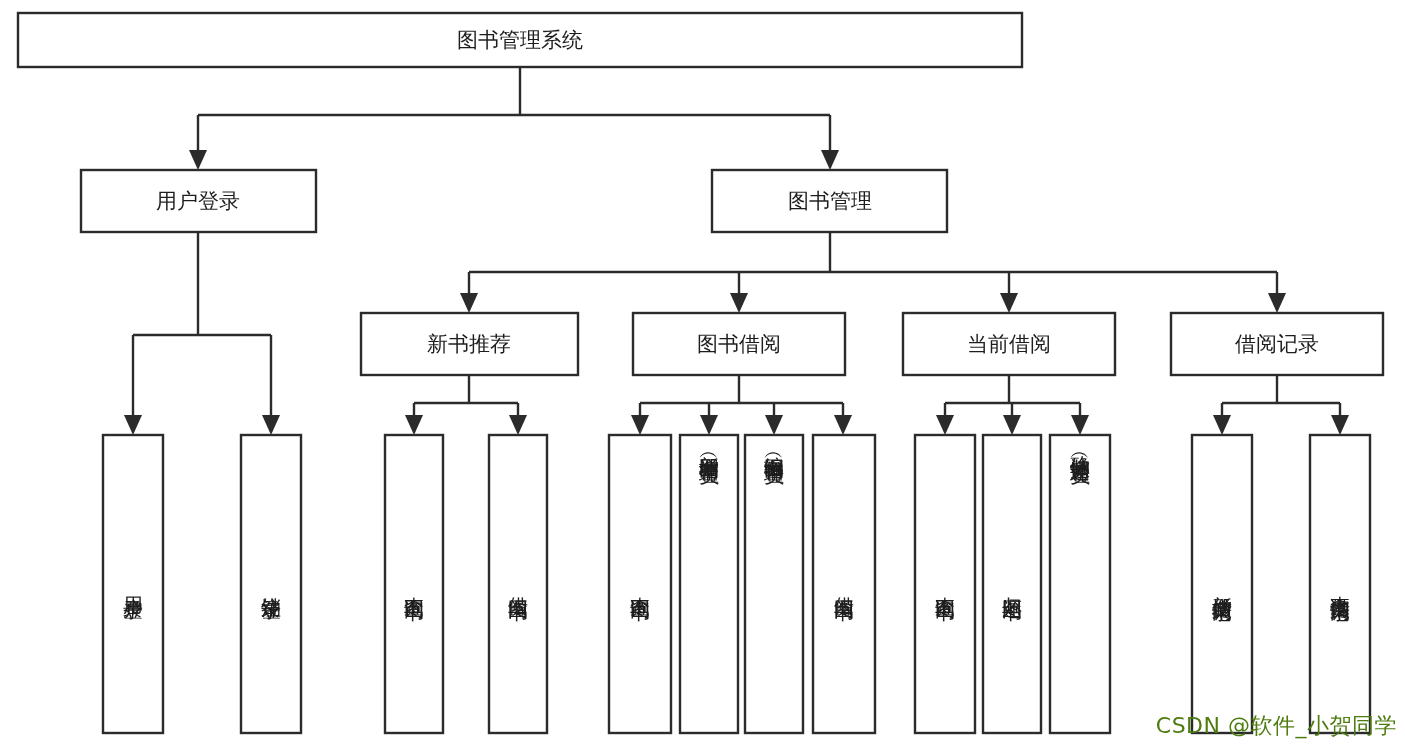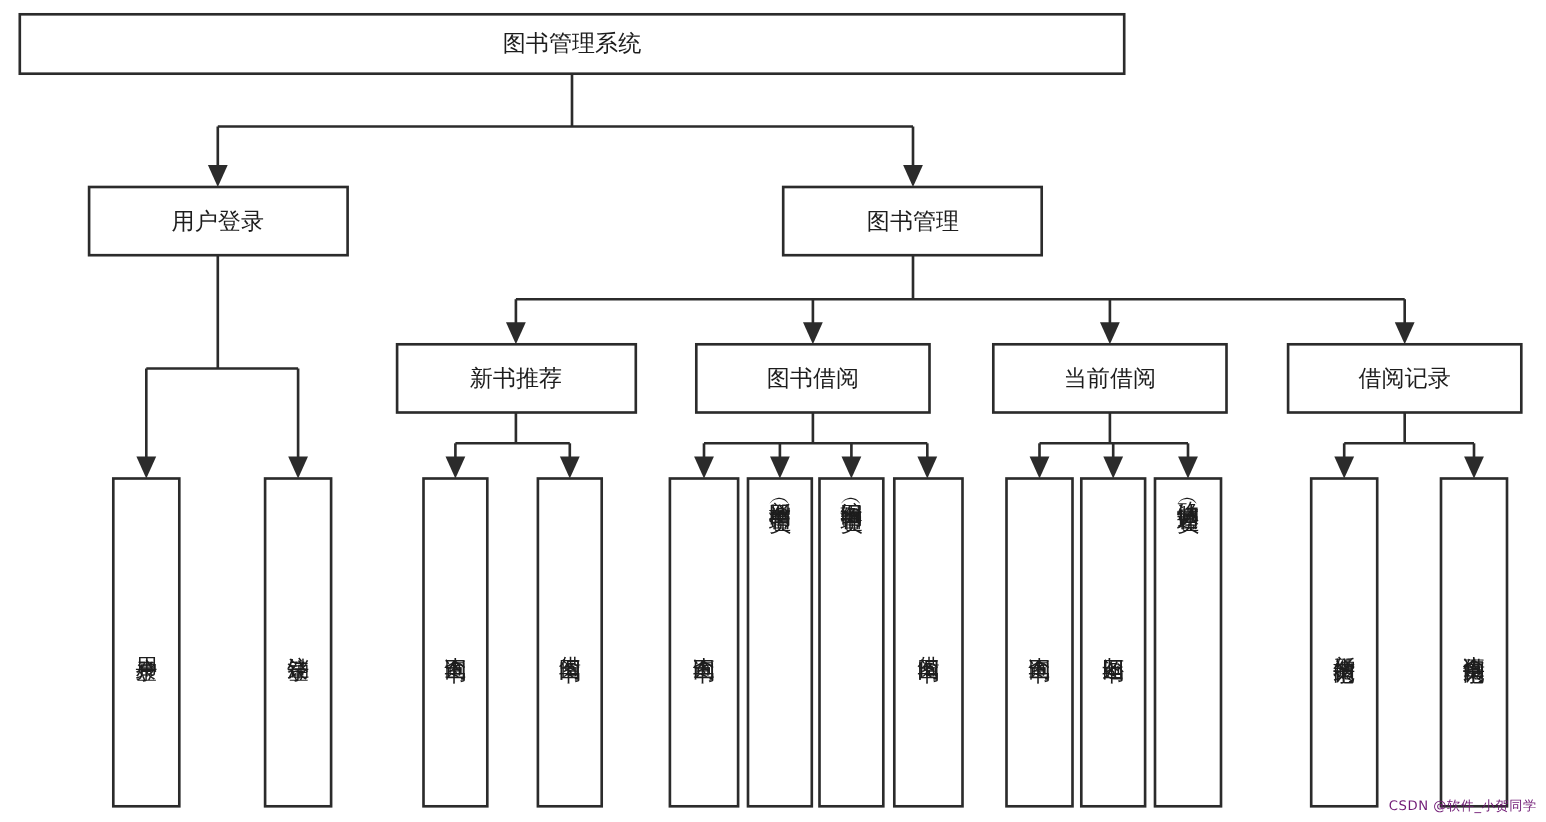--- a/index.html
+++ b/index.html
@@ -70,22 +70,22 @@
     line-height: 1.06;
     color: #1d1d1d;
     letter-spacing: 1.5px;
     white-space: nowrap;
   }
   .watermark {
     position: absolute;
     right: 8px;
     bottom: 6px;
     font-family: "DejaVu Sans", "Liberation Sans", sans-serif;
-    font-size: 12px;
-    color: #701a75;
+    font-size: 22px;
+    color: #4d7c0f;
     letter-spacing: 0.5px;
     white-space: nowrap;
   }
 </style>
 </head>
 <body>
 
 <div id="diagram-root">
 
   <svg id="flow-svg" viewBox="0 0 1405 747">

